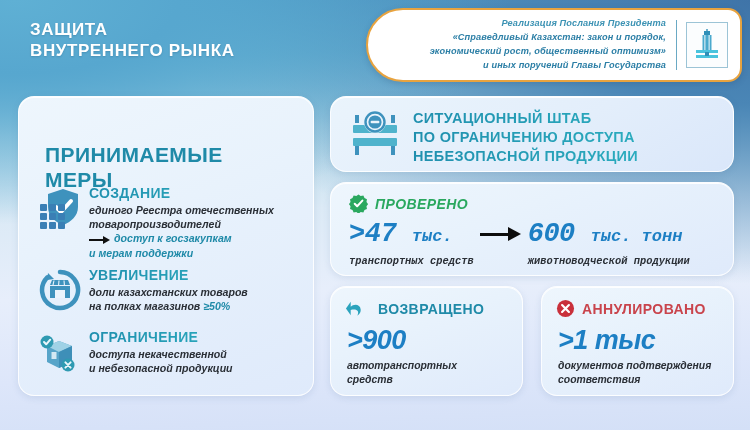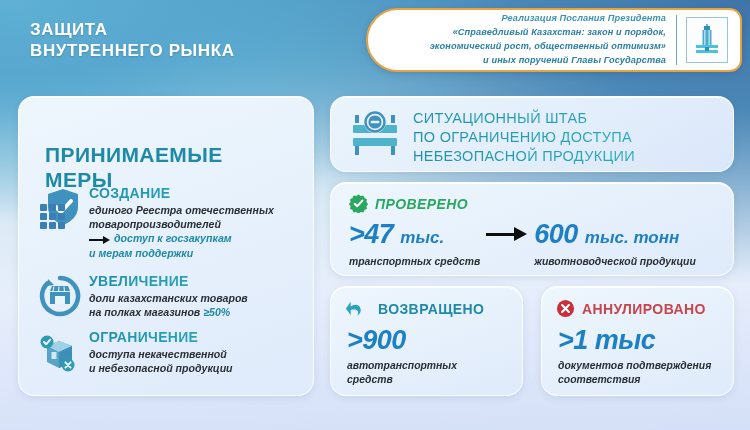--- a/index.html
+++ b/index.html
@@ -15,21 +15,21 @@
       radial-gradient(130% 110% at 100% 0%, #3f74a8 0%, #4a86b6 22%, rgba(74,134,182,0) 60%),
       linear-gradient(178deg,#4f9ec8 0%, #6fb9d6 14%, #b8dcea 30%, #dceaf6 48%, #e7eefb 66%, #dde6fa 84%, #d4e0f7 100%);
   }
   
   .hdr-title{
     position:absolute;left:30px;top:20px;width:330px;
     color:#ffffff;font-weight:bold;font-size:17px;line-height:1.22;
     letter-spacing:.6px;text-shadow:0 1px 2px rgba(20,60,90,.22);
   }
   .badge{
-    position:absolute;left:366px;top:8px;width:376px;height:64px;
+    position:absolute;left:366px;top:8px;width:376px;height:74px;
     background:#ffffff;border-radius:37px 14px 14px 37px;
     border:2px solid #e8a33f;
     box-shadow:0 2px 6px rgba(30,70,110,.22);
     display:flex;align-items:center;box-sizing:border-box;
   }
   .badge-text{
     flex:1;text-align:right;padding-right:10px;
     color:#2c7fa6;font-style:italic;font-weight:bold;
     font-size:9.2px;line-height:1.52;letter-spacing:.1px;
   }
@@ -58,43 +58,43 @@
     position:absolute;left:26px;top:20px;width:240px;
     color:#1f8aa8;font-weight:bold;font-size:21px;line-height:1.2;letter-spacing:.4px;margin-top:25px;
   }
   .mrow{position:absolute;left:20px;width:262px;display:flex;}
   .mrow .ic{width:46px;flex:0 0 46px;padding-top:2px;}
   .mrow .tx{flex:1;padding-left:4px;}
   .m-head{font-weight:bold;font-size:14px;letter-spacing:.3px;line-height:1.15;margin-bottom:2px;}
   .m-body{font-size:10.6px;font-weight:bold;font-style:italic;color:#2a2f36;line-height:1.34;}
   .m-body .accent{color:#1f8aa8;}
   #mrow-1{top:88px;}
-  #mrow-2{top:176px;justify-content:space-between;}
+  #mrow-2{top:170px;justify-content:space-between;}
   #mrow-3{top:232px;}
   .grad-teal{background:linear-gradient(90deg,#1f8fae 0%,#2fb6c4 100%);
     -webkit-background-clip:text;background-clip:text;color:transparent;}
   .arrow-s{display:inline-block;width:22px;height:8px;position:relative;vertical-align:middle;margin-right:3px;}
   .arrow-s:before{content:"";position:absolute;left:0;top:3px;width:15px;height:2px;background:#111;}
   .arrow-s:after{content:"";position:absolute;left:14px;top:0;border-left:7px solid #111;
     border-top:4px solid transparent;border-bottom:4px solid transparent;}
 
   .hq-ic{position:absolute;left:16px;top:10px;width:56px;height:56px;}
   .hq-text{position:absolute;left:82px;top:12px;right:10px;
-    font-weight:normal;font-size:14.5px;line-height:1.31;letter-spacing:.3px;}
+    font-weight:bold;font-size:14.5px;line-height:1.31;letter-spacing:.3px;}
 
   .stat-head{display:flex;align-items:center;gap:7px;}
   .stat-head .lbl{font-weight:bold;font-size:14px;letter-spacing:.4px;}
   .big{font-weight:bold;font-style:italic;font-size:27px;color:#1d7fc4;letter-spacing:-.5px;line-height:1;}
   .big .unit{font-size:17px;letter-spacing:0;}
   .sub{font-size:10.4px;font-weight:bold;font-style:italic;color:#2a2f36;line-height:1.3;}
 
   #card-checked .stat-head{position:absolute;left:18px;top:11px;}
   #card-checked .lbl{color:#2aa85f;font-style:italic;}
   .chk-row{position:absolute;left:18px;top:38px;right:14px;display:flex;align-items:flex-start;}
-  .chk-col{display:flex;flex-direction:column;}
+  .chk-col{display:flex;flex-direction:column;font-family:Liberation Mono, monospace;}
   .chk-arrow{width:46px;height:27px;position:relative;margin:0 4px;flex:0 0 46px;}
   .chk-arrow:before{content:"";position:absolute;left:2px;top:12px;width:30px;height:3px;background:#0d0d0d;}
   .chk-arrow:after{content:"";position:absolute;left:30px;top:6px;border-left:13px solid #0d0d0d;
     border-top:7.5px solid transparent;border-bottom:7.5px solid transparent;}
 
   #card-returned .stat-head{position:absolute;left:14px;top:12px;gap:14px;}
   #card-returned .lbl{color:#1f8aa8;}
   #card-returned .big{position:absolute;left:16px;top:40px;}
   #card-returned .sub{position:absolute;left:16px;top:72px;right:10px;}
   #card-annulled .stat-head{position:absolute;left:14px;top:12px;}

